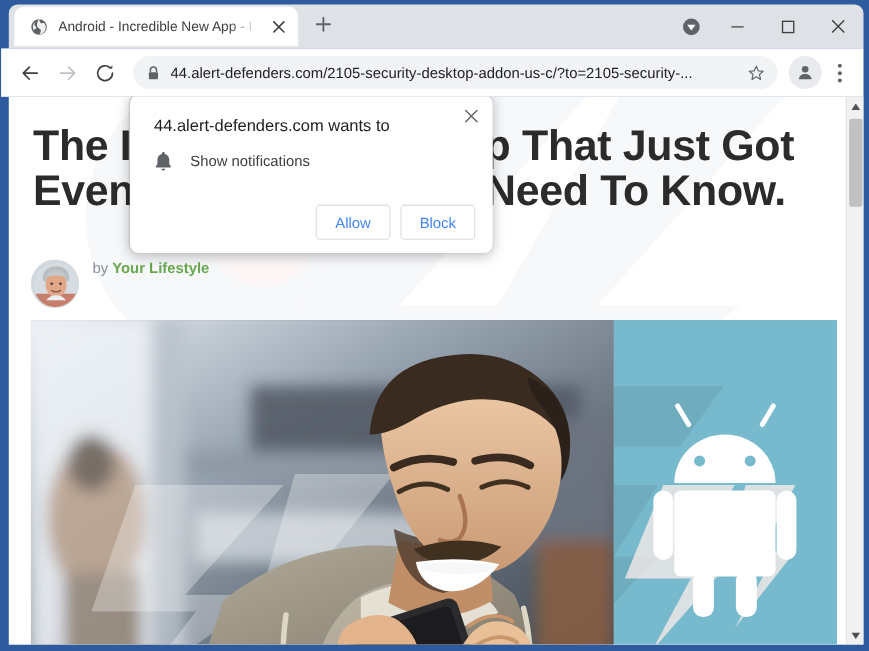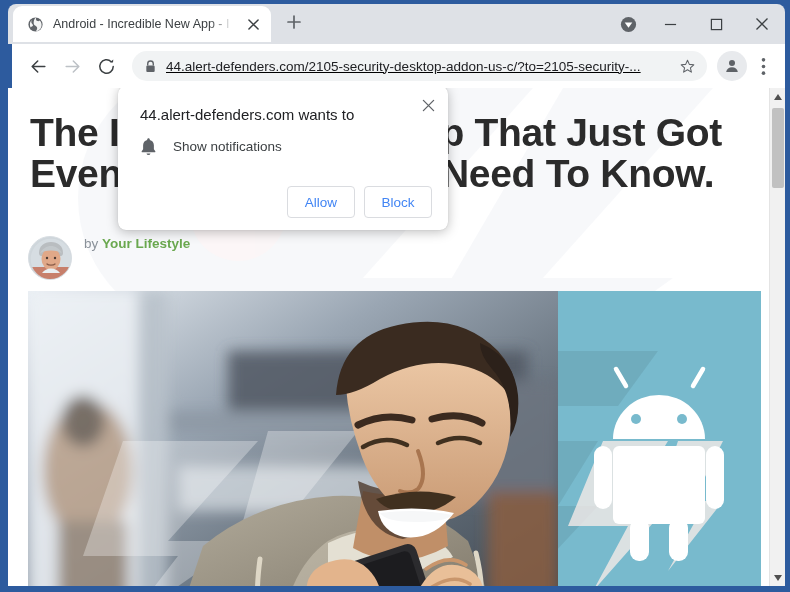--- a/index.html
+++ b/index.html
@@ -89,28 +89,27 @@
     display: flex; align-items: center; justify-content: center;
   }
   #download-pill {
     width: 38px; height: 40px;
     display: flex; align-items: center; justify-content: center;
   }
 
   
   #toolbar {
     position: absolute;
-    left: 12px; top: 44px; right: 5px;
+    left: 1px; top: 44px; right: 5px;
     height: 44px;
     background: #ffffff;
     display: flex;
     align-items: center;
     padding: 0 8px 0 10px;
     gap: 2px;
-    text-decoration: underline;
   }
 
   .nav-btn {
     width: 32px; height: 32px;
     display: flex; align-items: center; justify-content: center;
     border-radius: 50%;
     flex: 0 0 auto;
   }
 
   #omnibox {

